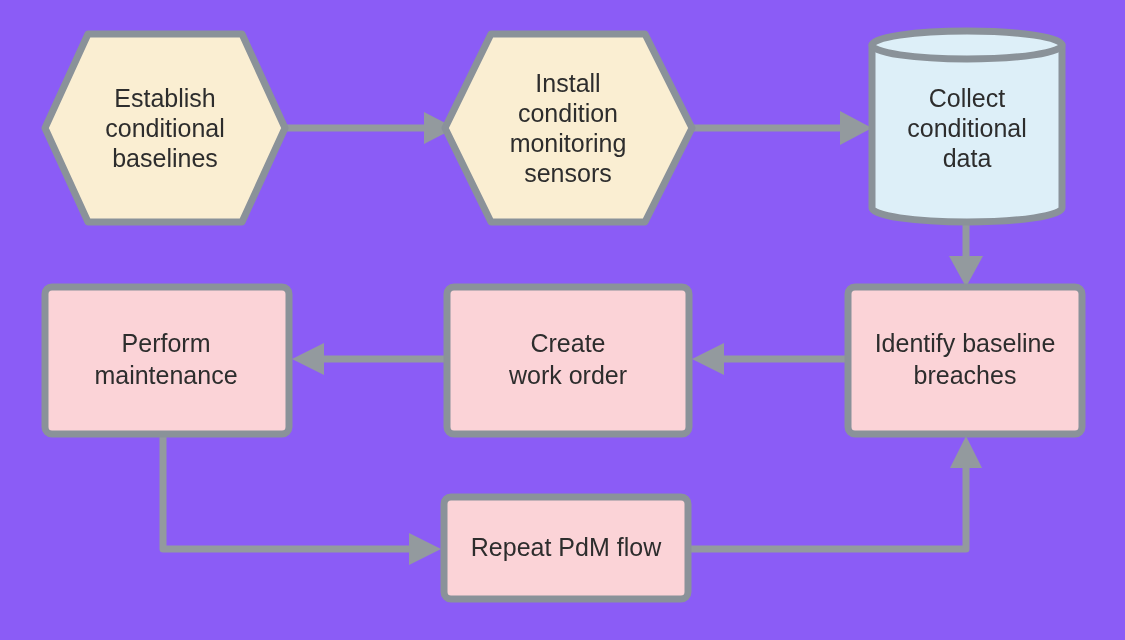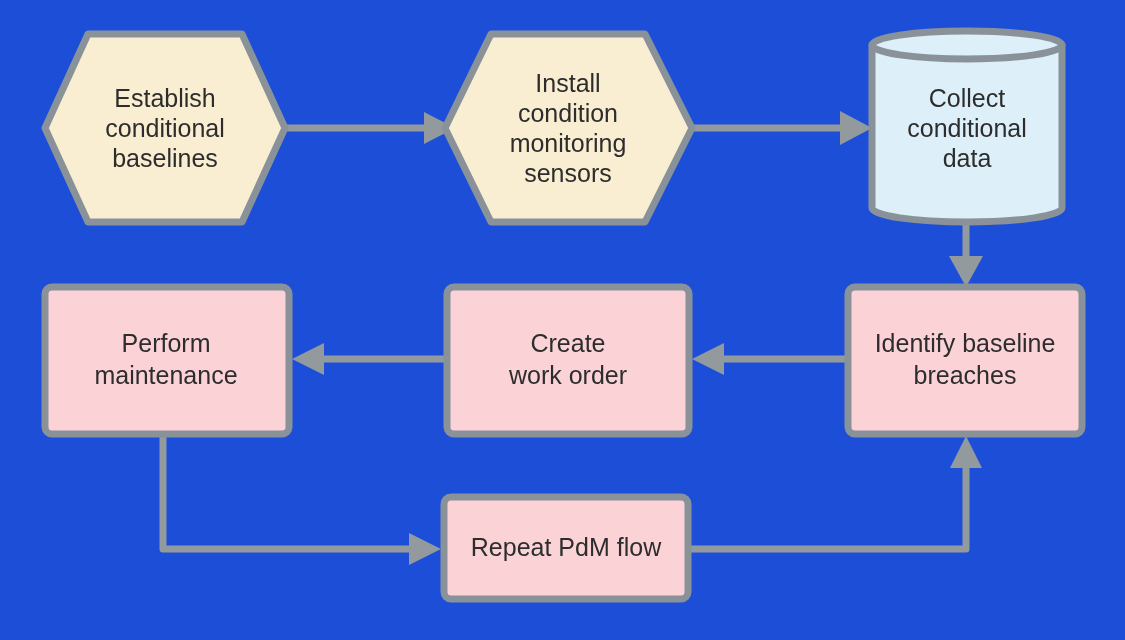--- a/index.html
+++ b/index.html
@@ -10,21 +10,21 @@
   body {
     width: 1125px;
     height: 640px;
     font-family: "Liberation Sans", sans-serif;
     overflow: hidden;
   }
   #diagram-root {
     position: relative;
     width: 1125px;
     height: 640px;
-    background: #1d4ed8;
+    background: #8b5cf6;
   }
   svg.flow {
     display: block;
     width: 1125px;
     height: 640px;
   }
   .node-shape {
     stroke: #8a9299;
     stroke-width: 7;
     stroke-linejoin: round;

